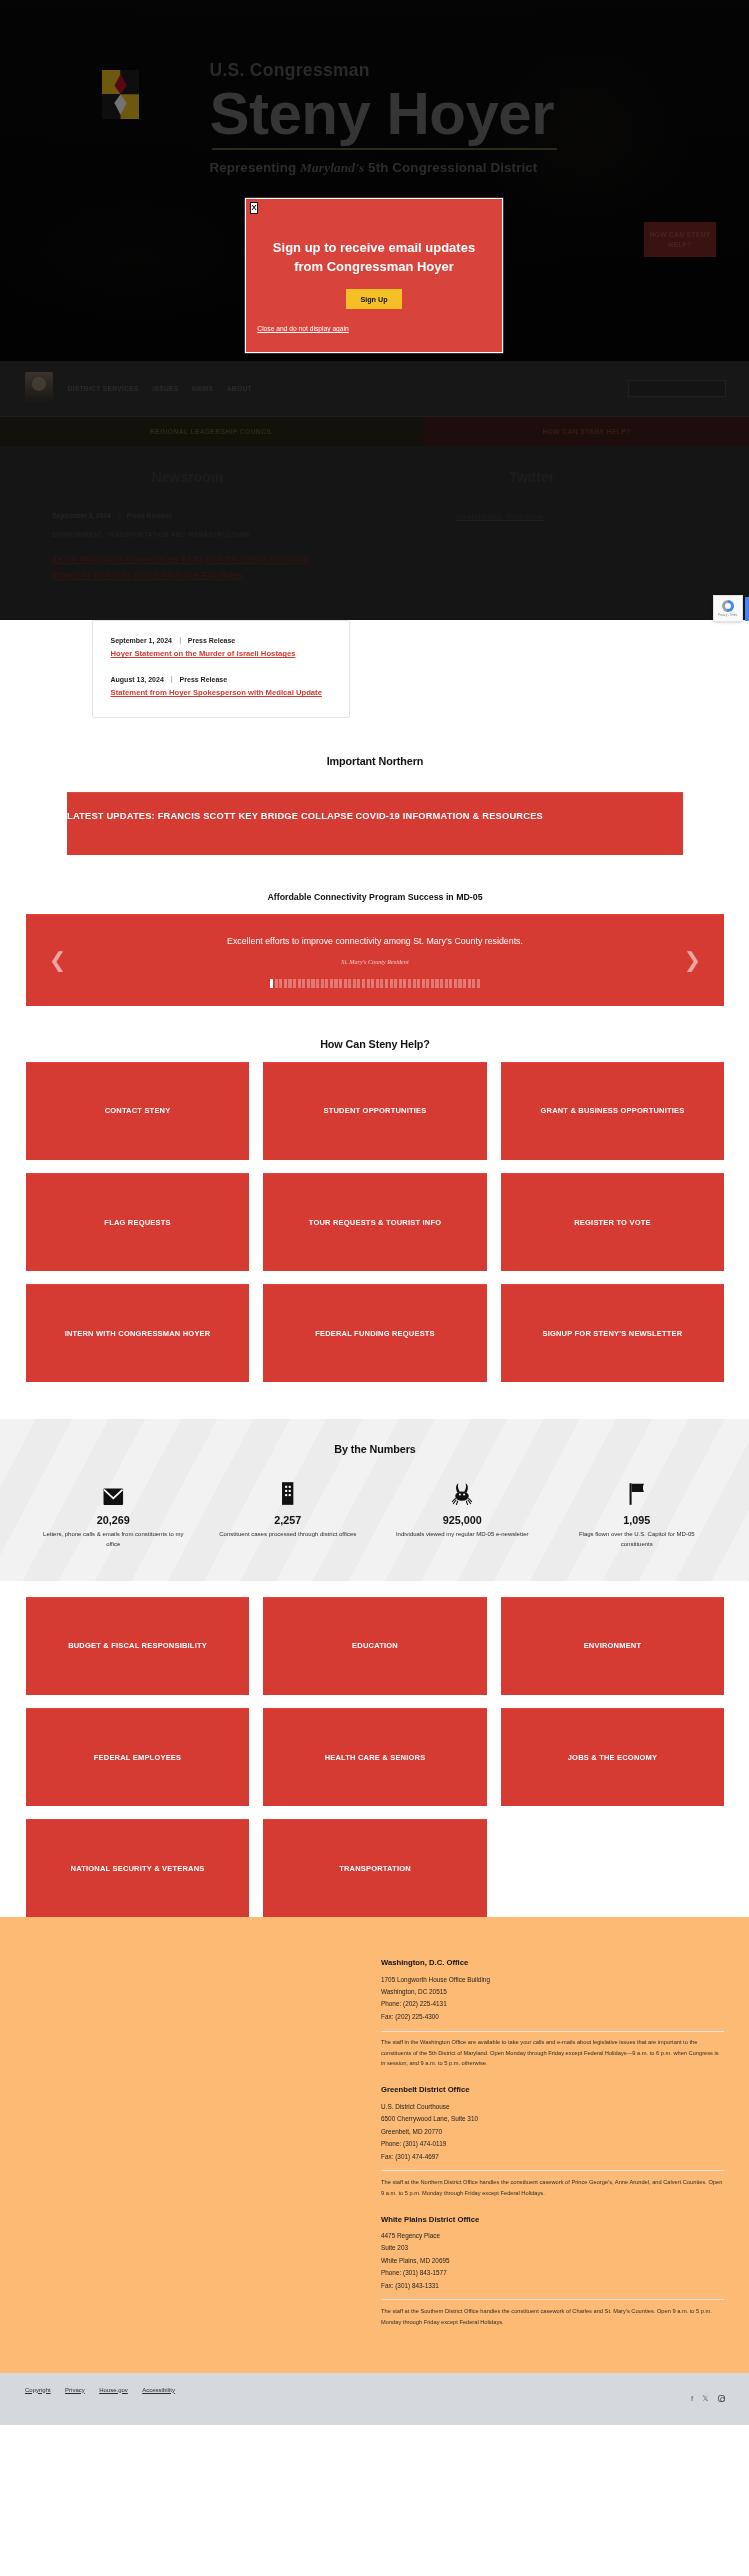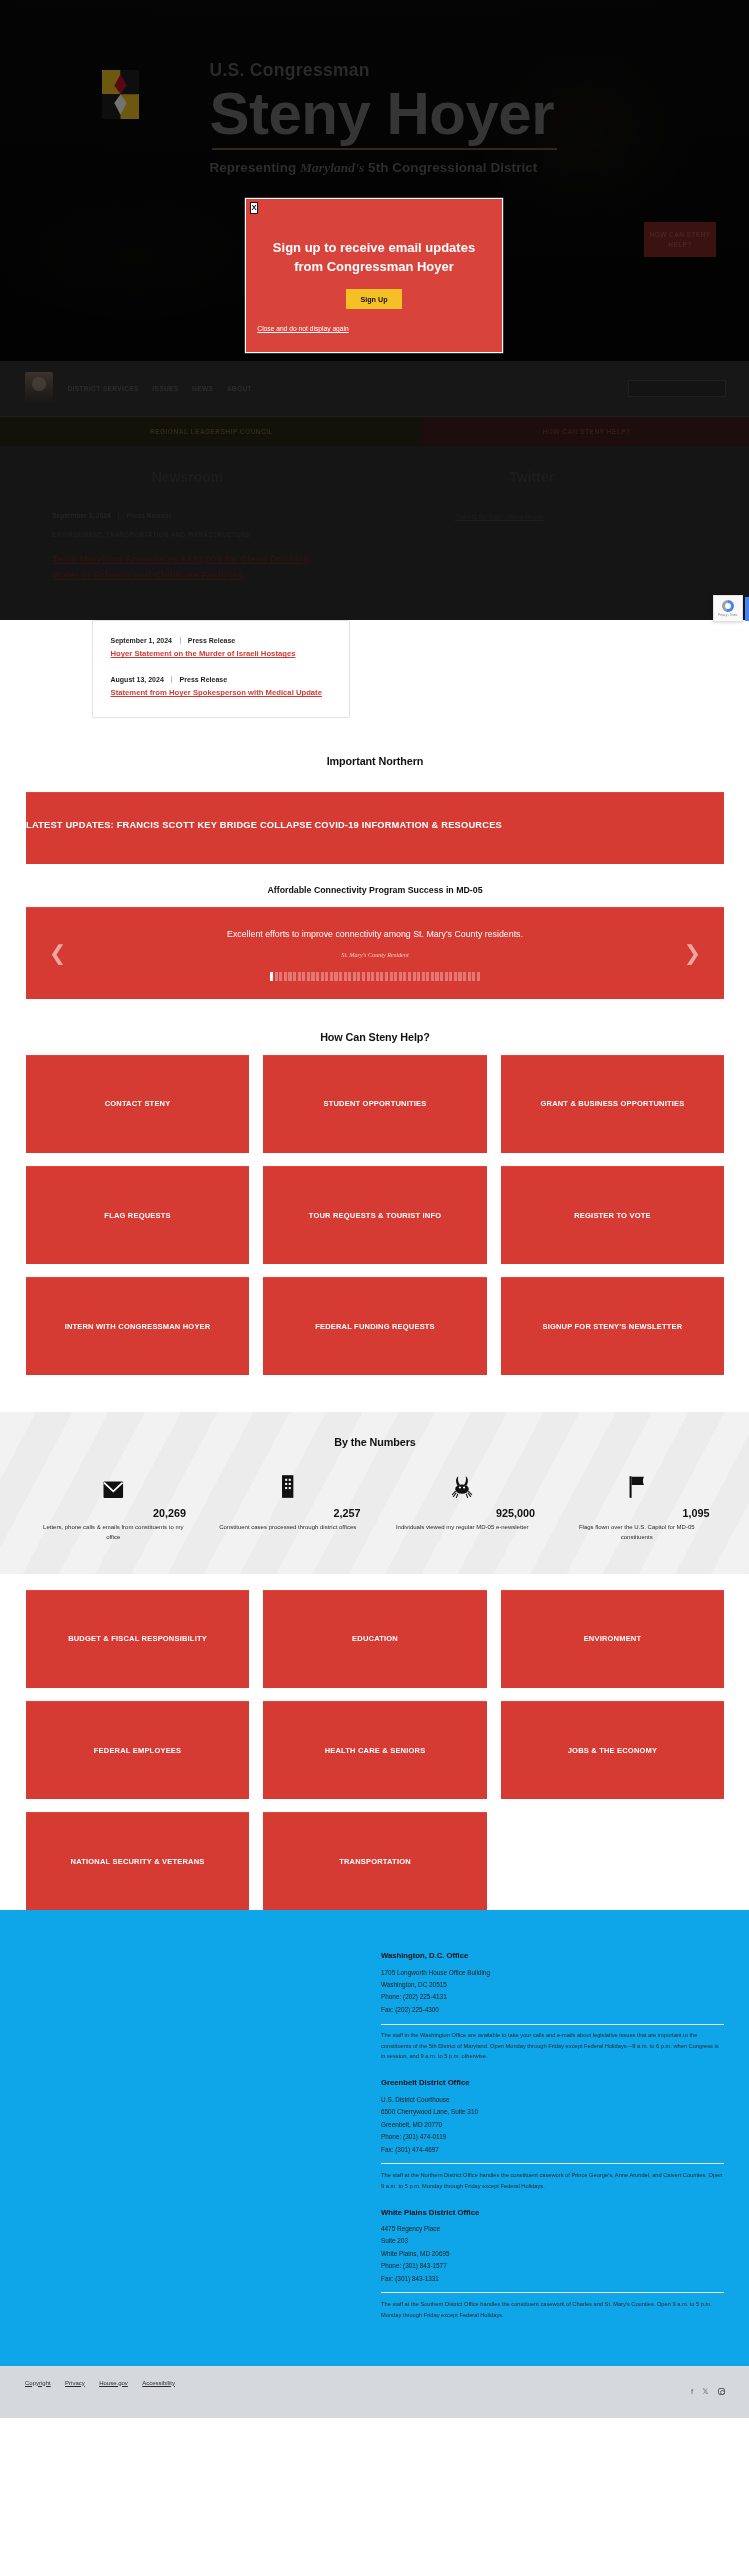--- a/index.html
+++ b/index.html
@@ -163,23 +163,23 @@
 
   
   .sec-title {
     text-align: center; font-size: 10.8px; font-weight: 800; color: #111;
     letter-spacing: -0.1px;
   }
 
   
   .resources { padding: 37px 0 0; }
   .res-panel {
-    width: 698px; margin: 25px auto 0; background: #d53a33;
+    width: 616px; margin: 25px auto 16px; background: #d53a33;
     border-top: 1.5px solid #e8433b;
-    padding: 27px 0 34px;
+    padding: 18px 0 34px;
   }
   .res-link {
     text-align:center; color:#fff; font-size: 9.3px; font-weight: 800;
     letter-spacing: 0.2px; text-transform: uppercase; cursor: pointer;
   }
   .res-link + .res-link { margin-top: 27px; }
 
   
   .testi { padding: 21.6px 0 0; }
   .testi-title { text-align:center; font-size: 8.8px; font-weight: 800; color:#111; }
@@ -226,25 +226,25 @@
   .numbers {
     margin-top: 37px; padding: 24px 0 32px;
     background:
       repeating-linear-gradient(118deg, #f2f2f2 0 32px, #ececec 32px 64px),
       #efefef;
   }
   .numbers .sec-title { margin-bottom: 23px; }
   .num-row { display:flex; width: 698px; margin: 0 auto; }
   .num-cell { flex:1; text-align:center; padding: 0 14.4px; }
   .num-icon { height: 27px; display:flex; align-items:flex-end; justify-content:center; margin-bottom: 8.2px; }
-  .num-value { font-size: 10.8px; font-weight: 800; color:#111;text-align:right; }
+  .num-value { font-size: 10.8px; font-weight: 800; color:#111; }
   .num-label { font-size: 6px; color:#2b2b2b; line-height: 1.7; margin-top: 3.1px; }
 
   
-  .offices { padding: 41px 0 46px; background:#0ea5e9; }
+  .offices { padding: 41px 0 46px; background:#fdba74; }
   .offices-inner { width: 698px; margin: 0 auto; display:flex; }
   .offices-left { width: 355px; }
   .offices-right { width: 343px; }
   .office + .office { margin-top: 16.5px; }
   .office-name { font-size: 7.7px; font-weight: 800; color:#111; margin-bottom: 6.2px; }
   .office-line { font-size: 6.4px; color:#222; line-height: 1.95; }
   .office-hr { height:0.5px; background:#e3e3e3; margin: 7.2px 0 6.2px; width: 100%; }
   .office-note { font-size: 5.7px; color:#2c2c2c; line-height: 1.85; }
 
   

